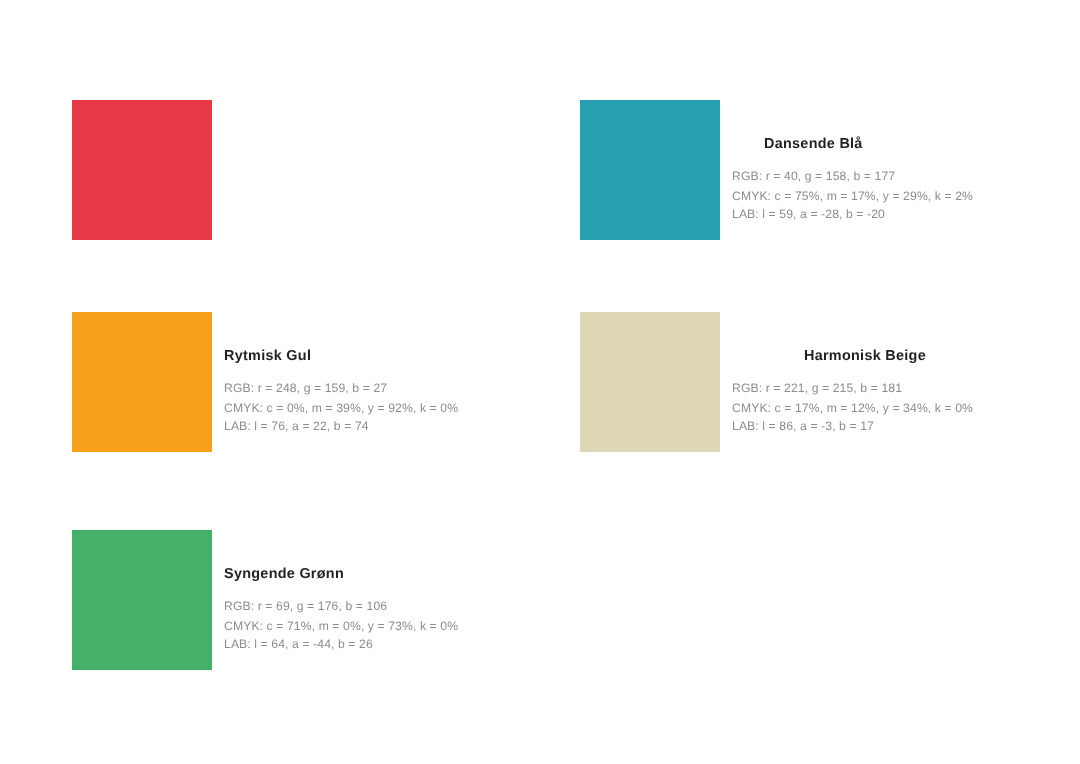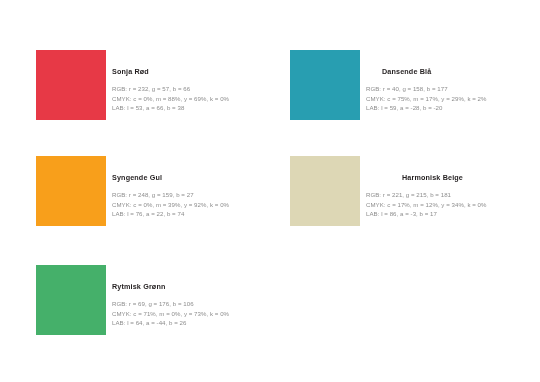--- a/index.html
+++ b/index.html
@@ -75,46 +75,38 @@
     display: block;
   }
 </style>
 </head>
 <body style="background: rgb(255, 255, 255);">
 
 <div id="palette-sheet">
 
   <div class="swatch-entry col-left row-1">
     <div class="color-chip" style="background-color: rgb(231, 57, 70);"></div>
-    <div class="color-info">
-      <div class="color-name" style="color: rgb(35, 31, 32);">Sonja Rød</div>
-      <div class="color-specs" style="color: rgb(141, 141, 141);">
-        <span class="spec-line">RGB: r = 232, g = 57, b = 66</span>
-        <span class="spec-line">CMYK: c = 0%, m = 88%, y = 69%, k = 0%</span>
-        <span class="spec-line">LAB: l = 53, a = 66, b = 38</span>
-      </div>
-    </div>
   </div>
 
   <div class="swatch-entry col-right row-1">
     <div class="color-chip" style="background-color: rgb(40, 158, 177);"></div>
     <div class="color-info">
       <div class="color-name" style="color: rgb(35, 31, 32); margin-left: 16px;">Dansende Blå</div>
       <div class="color-specs" style="color: rgb(141, 141, 141);">
         <span class="spec-line">RGB: r = 40, g = 158, b = 177</span>
         <span class="spec-line">CMYK: c = 75%, m = 17%, y = 29%, k = 2%</span>
         <span class="spec-line">LAB: l = 59, a = -28, b = -20</span>
       </div>
     </div>
   </div>
 
   <div class="swatch-entry col-left row-2">
     <div class="color-chip" style="background-color: rgb(248, 159, 27);"></div>
     <div class="color-info">
-      <div class="color-name" style="color: rgb(35, 31, 32);">Syngende Gul</div>
+      <div class="color-name" style="color: rgb(35, 31, 32);">Rytmisk Gul</div>
       <div class="color-specs" style="color: rgb(141, 141, 141);">
         <span class="spec-line">RGB: r = 248, g = 159, b = 27</span>
         <span class="spec-line">CMYK: c = 0%, m = 39%, y = 92%, k = 0%</span>
         <span class="spec-line">LAB: l = 76, a = 22, b = 74</span>
       </div>
     </div>
   </div>
 
   <div class="swatch-entry col-right row-2">
     <div class="color-chip" style="background-color: rgb(221, 215, 181);"></div>
@@ -124,21 +116,21 @@
         <span class="spec-line">RGB: r = 221, g = 215, b = 181</span>
         <span class="spec-line">CMYK: c = 17%, m = 12%, y = 34%, k = 0%</span>
         <span class="spec-line">LAB: l = 86, a = -3, b = 17</span>
       </div>
     </div>
   </div>
 
   <div class="swatch-entry col-left row-3">
     <div class="color-chip" style="background-color: rgb(69, 176, 106);"></div>
     <div class="color-info">
-      <div class="color-name" style="color: rgb(35, 31, 32);">Rytmisk Grønn</div>
+      <div class="color-name" style="color: rgb(35, 31, 32);">Syngende Grønn</div>
       <div class="color-specs" style="color: rgb(141, 141, 141);">
         <span class="spec-line">RGB: r = 69, g = 176, b = 106</span>
         <span class="spec-line">CMYK: c = 71%, m = 0%, y = 73%, k = 0%</span>
         <span class="spec-line">LAB: l = 64, a = -44, b = 26</span>
       </div>
     </div>
   </div>
 
 </div>
 

